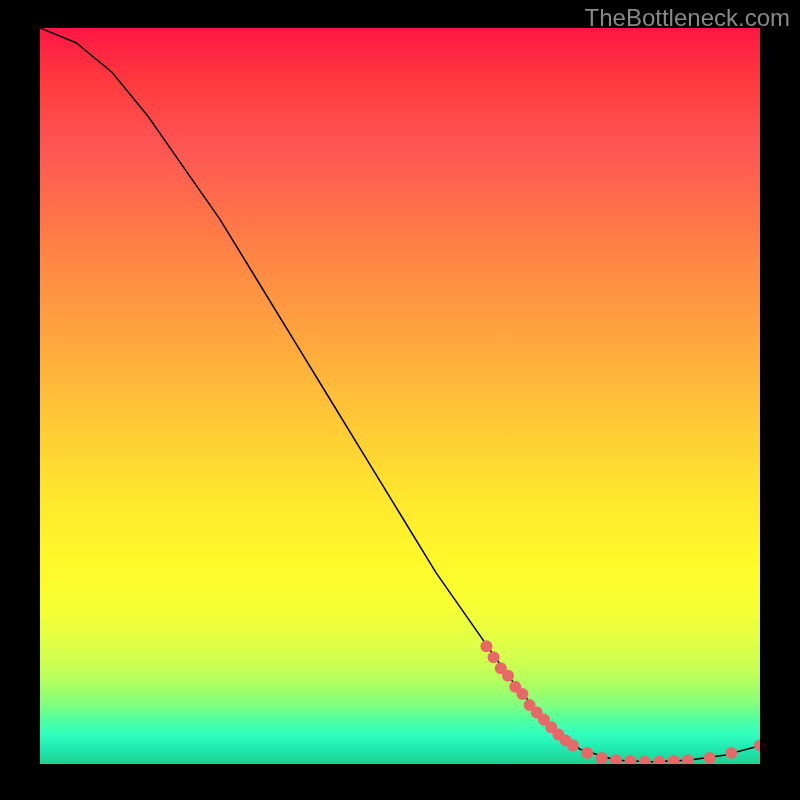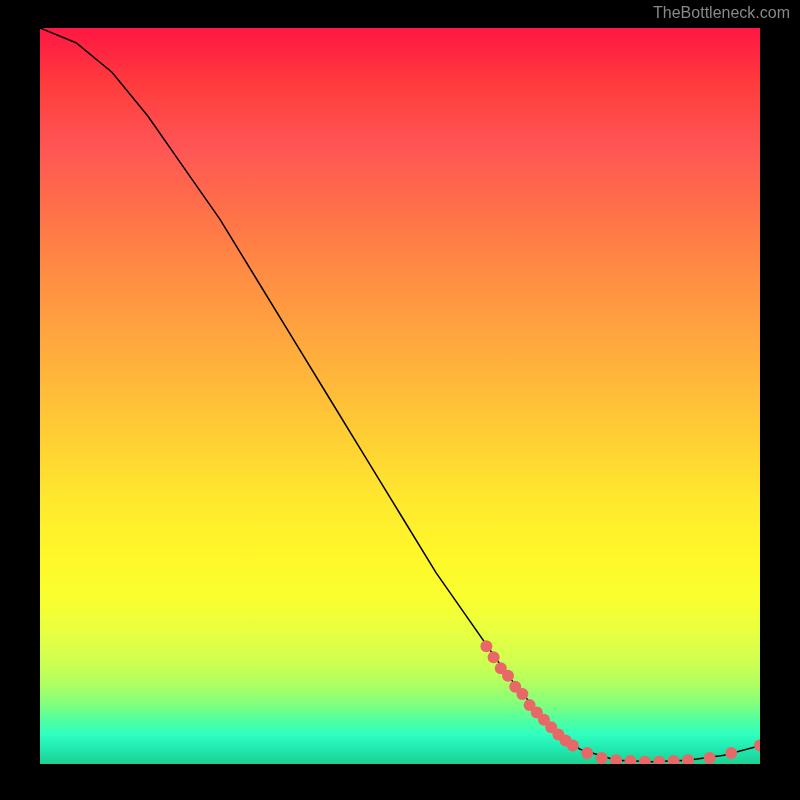--- a/index.html
+++ b/index.html
@@ -9,21 +9,21 @@
     background: #000;
     font-family: Arial, sans-serif;
     position: relative;
     overflow: hidden;
   }
   .attribution {
     position: absolute;
     top: 4px;
     right: 10px;
     color: #888;
-    font-size: 16px;
+    font-size: 24px;
     font-weight: normal;
     z-index: 10;
   }
   .chart-area {
     position: absolute;
     left: 40px;
     top: 28px;
     width: 720px;
     height: 736px;
     background: linear-gradient(to bottom,

